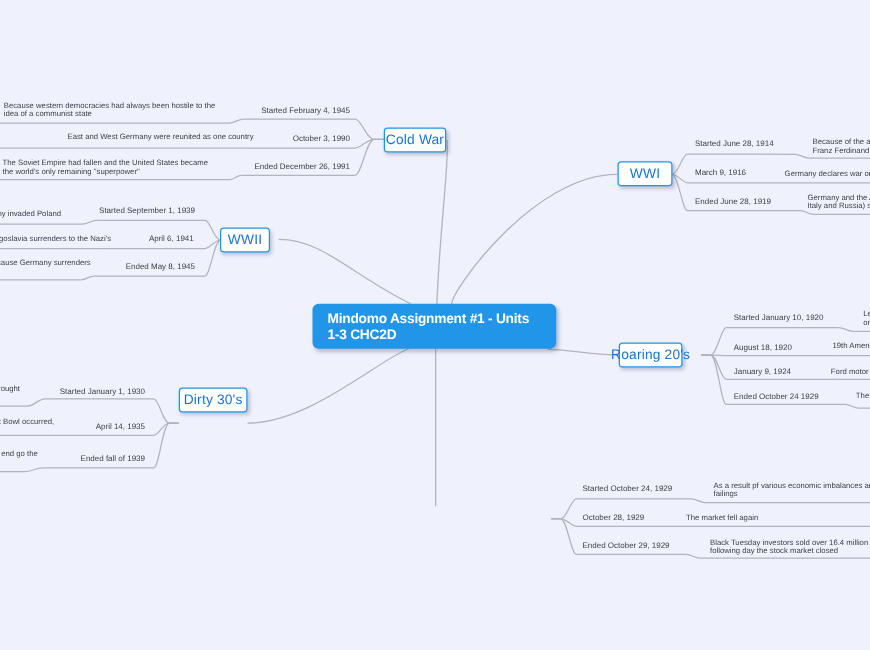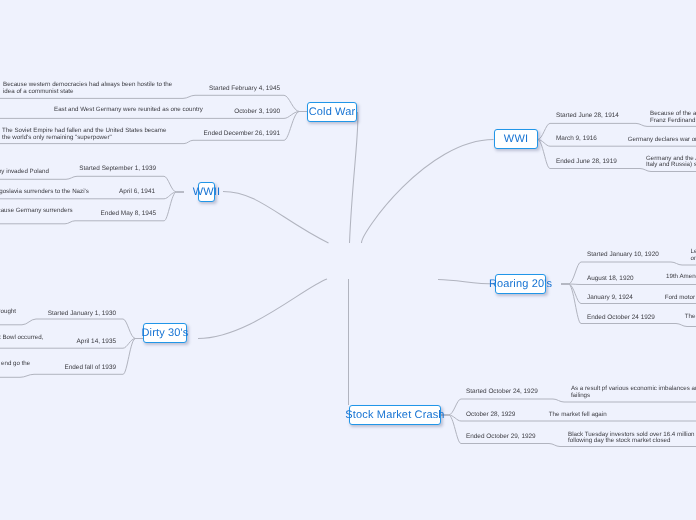--- a/index.html
+++ b/index.html
@@ -85,27 +85,27 @@
       <path d="M448.5,415 C453.75,415 456.75,399 461,399 L553,399" fill="none" stroke="#b1b4bf" stroke-width="1"></path>
       <path d="M553,399 C557.4,399 559.6,402 564,402 L770,402" fill="none" stroke="#b1b4bf" stroke-width="1"></path>
       <path d="M441,415 L448.5,415" fill="none" stroke="#b1b4bf" stroke-width="1"></path>
       <path d="M448.5,415 C453.75,415 456.75,421 461,421 L553,421" fill="none" stroke="#b1b4bf" stroke-width="1"></path>
       <path d="M553,421 C553,421 553,421 553,421 L770,421" fill="none" stroke="#b1b4bf" stroke-width="1"></path>
       <path d="M441,415 L448.5,415" fill="none" stroke="#b1b4bf" stroke-width="1"></path>
       <path d="M448.5,415 C453.75,415 456.75,443.5 461,443.5 L549,443.5" fill="none" stroke="#b1b4bf" stroke-width="1"></path>
       <path d="M549,443.5 C553.4,443.5 555.6,446.5 560,446.5 L770,446.5" fill="none" stroke="#b1b4bf" stroke-width="1"></path>
     </svg>
 
+  <div class="node root" style="left:250px;top:243px;">Mindomo Assignment #1 - Units 1-3 CHC2D</div>
 
   <div class="node l1" style="left:307px;top:101.5px;width:50px;height:20px;">Cold War</div>
-  <div class="node l1" style="left:198px;top:182px;width:17px;height:20px;">WWII</div>
-  <div class="node l1" style="left:143px;top:323px;width:44px;height:20px;">Dirty 30's</div>
+  <div class="node l1" style="left:176px;top:182px;width:40px;height:20px;">WWII</div>
+  <div class="node l1" style="left:143px;top:310px;width:55px;height:20px;">Dirty 30's</div>
   <div class="node l1" style="left:494px;top:129px;width:44px;height:20px;">WWI</div>
   <div class="node l1" style="left:495px;top:274px;width:51px;height:20px;">Roaring 20's</div>
-  <div class="node l1" style="left:349px;top:405px;width:92px;height:20px;">Stock Market Crash</div>
 
   <div class="l2 ra" style="right:416px;top:83.5px;">Started February 4, 1945</div>
   <div class="l2 ra" style="right:416px;top:106.5px;">October 3, 1990</div>
   <div class="l2 ra" style="right:416px;top:128.5px;">Ended December 26, 1991</div>
 
   <div class="l2 ra" style="right:540px;top:164px;">Started September 1, 1939</div>
   <div class="l2 ra" style="right:541px;top:187px;">April 6, 1941</div>
   <div class="l2 ra" style="right:540px;top:209px;">Ended May 8, 1945</div>
 
   <div class="l2 ra" style="right:580px;top:308.5px;">Started January 1, 1930</div>

